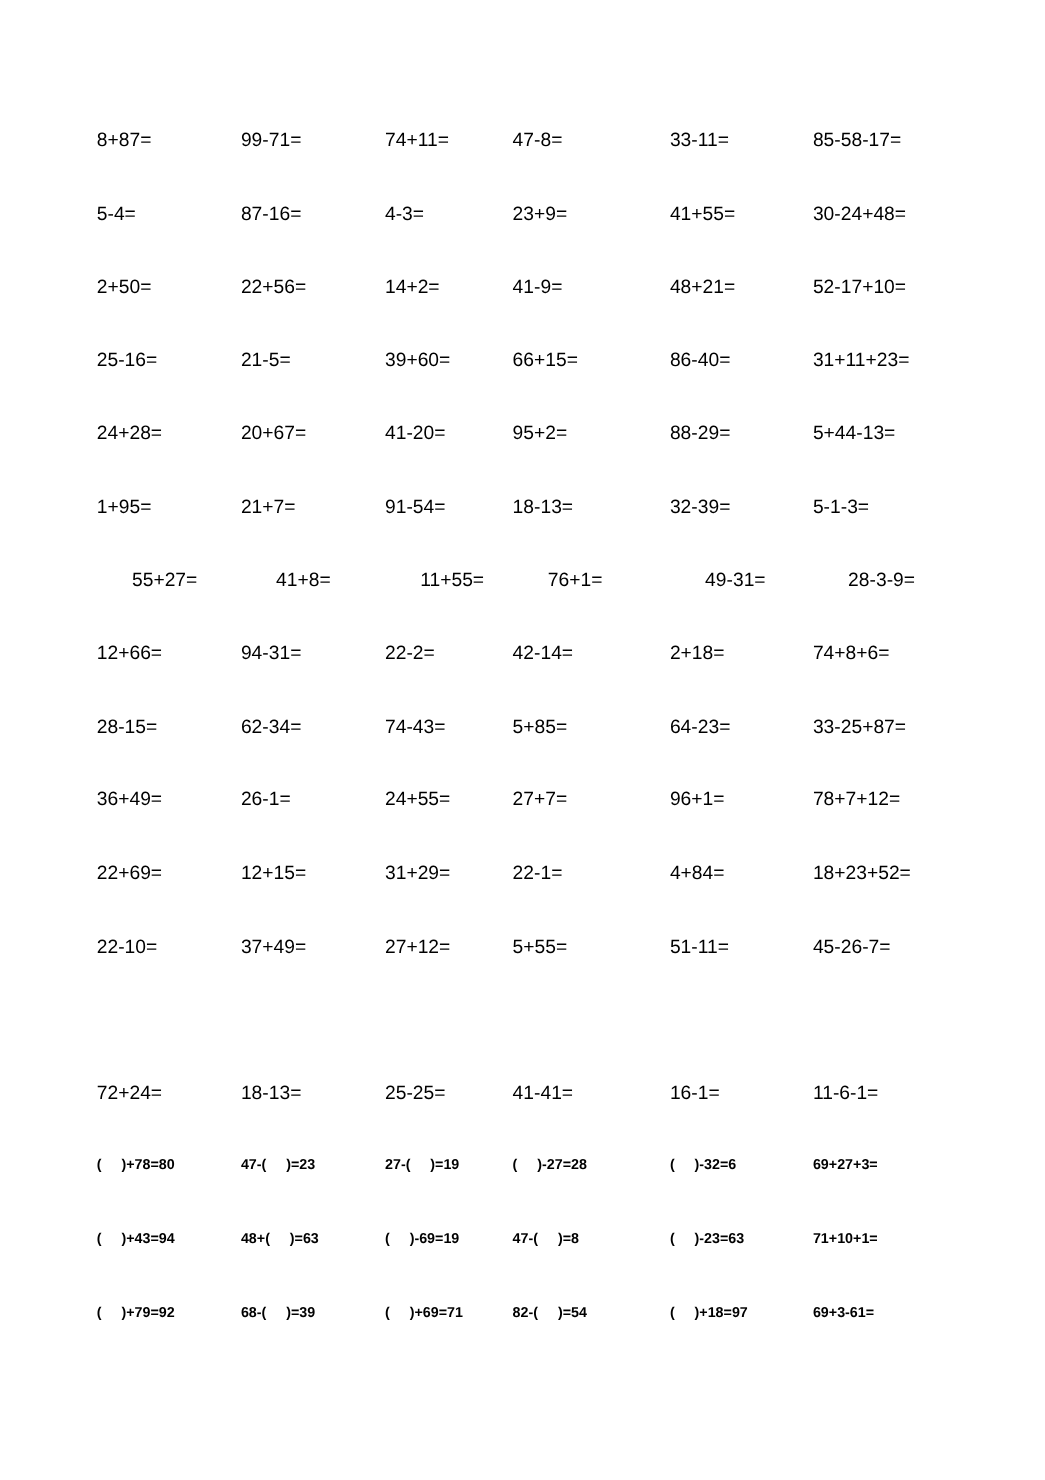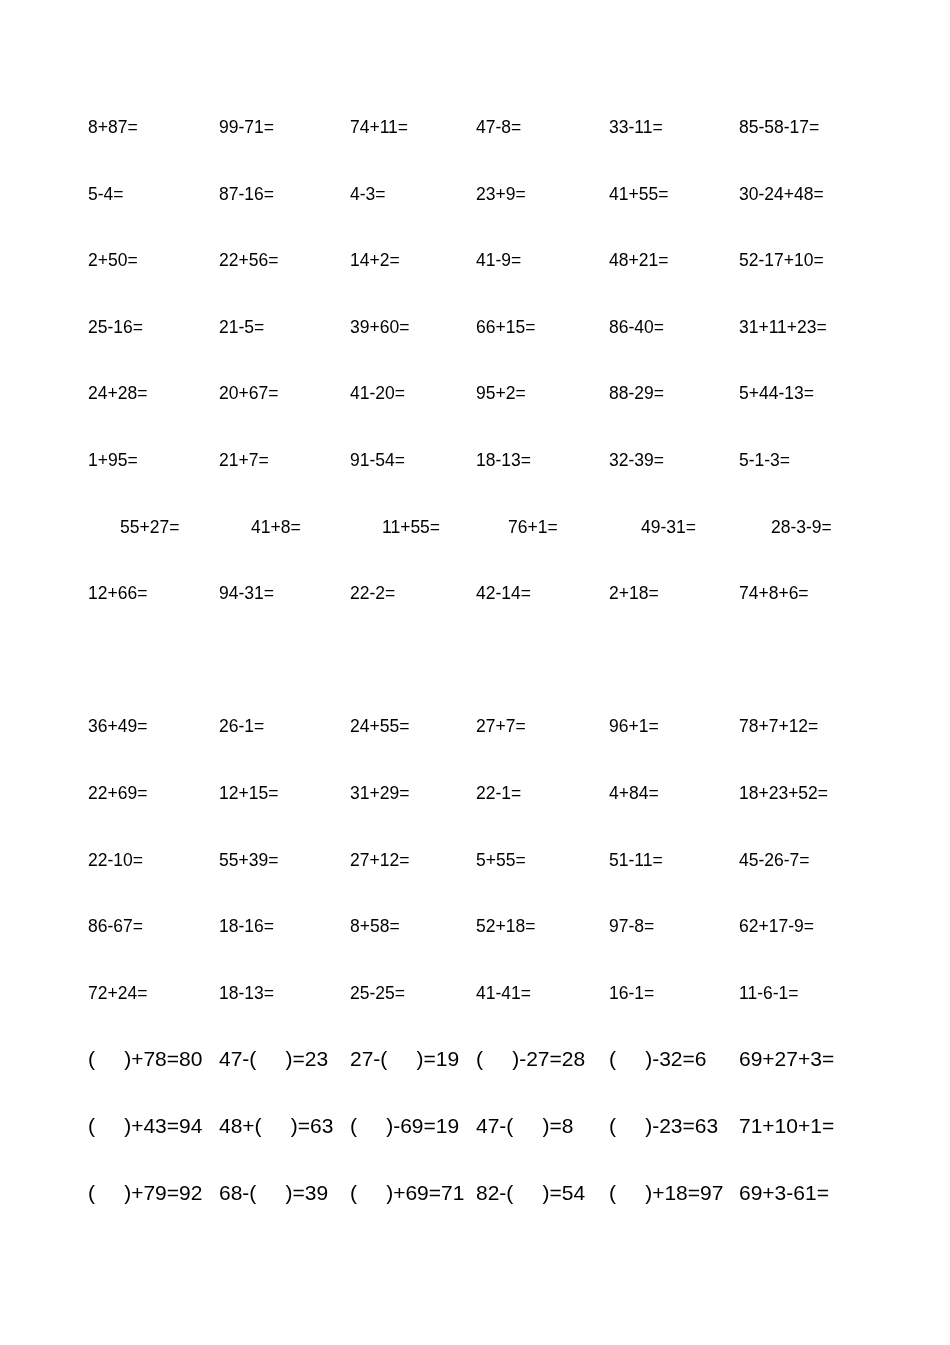--- a/index.html
+++ b/index.html
@@ -37,26 +37,26 @@
     line-height: 30px;
     font-size: 17.5px;
     letter-spacing: 0px;
     white-space: pre;
     text-align: left;
   }
   
   .c0 { left: 88px;  }
   .c1 { left: 219px; text-align: center; }
   .c2 { left: 350px; }
-  .c3 { left: 476px; }
+  .c3 { left: 466px; }
   .c4 { left: 609px; }
   .c5 { left: 739px; }
 
   
-  .row.fill .cell { font-size: 21px; }
+  .row.fill .cell { font-size: 13px; font-weight: bold; }
 </style>
 </head>
 <body>
 
 <div class="page">
   <div class="sheet" id="sheet">
       <div class="row" style="top: 112px;">
         <div class="cell c0">8+87=</div>
         <div class="cell c1">99-71=</div>
         <div class="cell c2">74+11=</div>
@@ -113,51 +113,51 @@
         <div class="cell c5">28-3-9=</div>
       </div>
       <div class="row" style="top: 578.2px;">
         <div class="cell c0">12+66=</div>
         <div class="cell c1">94-31=</div>
         <div class="cell c2">22-2=</div>
         <div class="cell c3">42-14=</div>
         <div class="cell c4">2+18=</div>
         <div class="cell c5">74+8+6=</div>
       </div>
+      <div class="row" style="top: 644.8px;">
+        <div class="cell c0">28-15=</div>
+        <div class="cell c1">62-34=</div>
+        <div class="cell c2">74-43=</div>
+        <div class="cell c3">5+85=</div>
+        <div class="cell c4">64-23=</div>
+        <div class="cell c5">33-25+87=</div>
+      </div>
       <div class="row" style="top: 711.4px;">
         <div class="cell c0">36+49=</div>
         <div class="cell c1">26-1=</div>
         <div class="cell c2">24+55=</div>
         <div class="cell c3">27+7=</div>
         <div class="cell c4">96+1=</div>
         <div class="cell c5">78+7+12=</div>
       </div>
       <div class="row" style="top: 778px;">
         <div class="cell c0">22+69=</div>
         <div class="cell c1">12+15=</div>
         <div class="cell c2">31+29=</div>
         <div class="cell c3">22-1=</div>
         <div class="cell c4">4+84=</div>
         <div class="cell c5">18+23+52=</div>
       </div>
       <div class="row" style="top: 844.6px;">
         <div class="cell c0">22-10=</div>
-        <div class="cell c1">55+39=</div>
+        <div class="cell c1">37+49=</div>
         <div class="cell c2">27+12=</div>
         <div class="cell c3">5+55=</div>
         <div class="cell c4">51-11=</div>
         <div class="cell c5">45-26-7=</div>
-      </div>
-      <div class="row" style="top: 911.2px;">
-        <div class="cell c0">86-67=</div>
-        <div class="cell c1">18-16=</div>
-        <div class="cell c2">8+58=</div>
-        <div class="cell c3">52+18=</div>
-        <div class="cell c4">97-8=</div>
-        <div class="cell c5">62+17-9=</div>
       </div>
       <div class="row" style="top: 977.8px;">
         <div class="cell c0">72+24=</div>
         <div class="cell c1">18-13=</div>
         <div class="cell c2">25-25=</div>
         <div class="cell c3">41-41=</div>
         <div class="cell c4">16-1=</div>
         <div class="cell c5">11-6-1=</div>
       </div>
       <div class="row fill" style="top: 1044.4px;">

